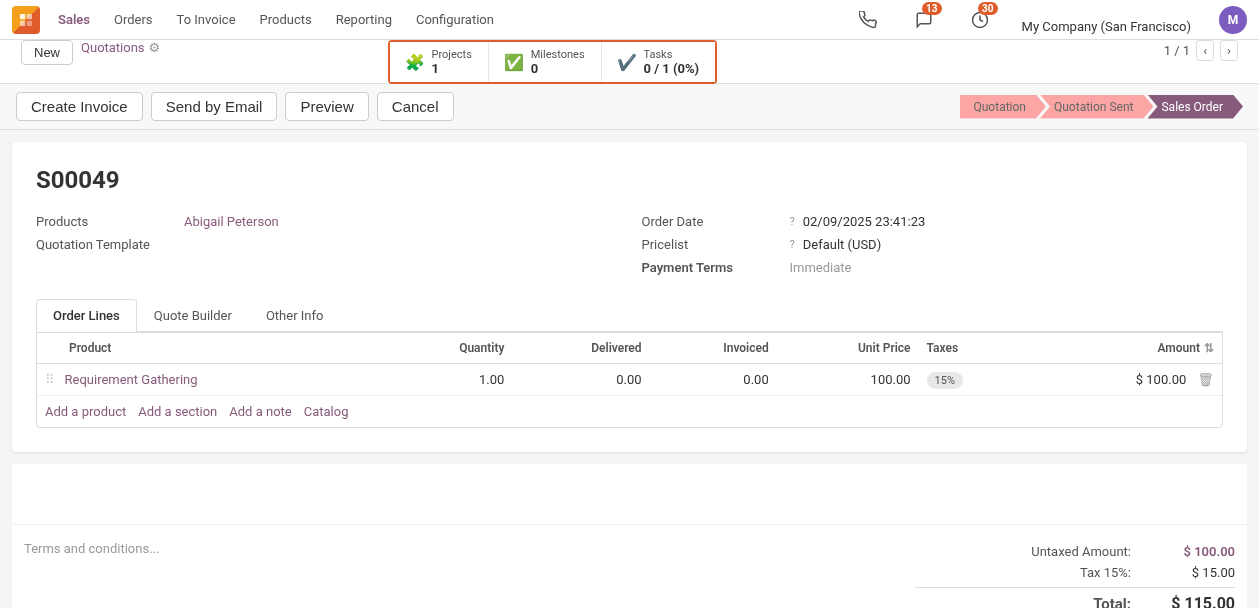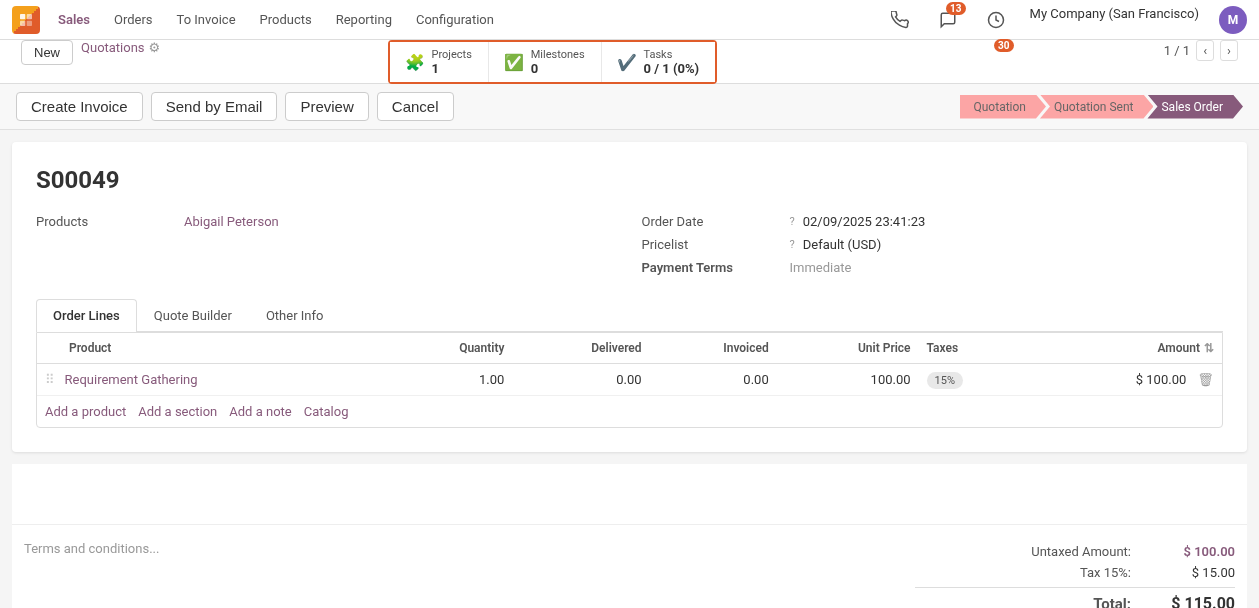--- a/index.html
+++ b/index.html
@@ -4,21 +4,21 @@
   <style>
     * { box-sizing: border-box; margin: 0; padding: 0; }
     body { font-family: -apple-system, BlinkMacSystemFont, 'Segoe UI', Roboto, sans-serif; font-size: 13px; color: #333; background: #f5f5f5; }
 
     
     .top-nav { display: flex; align-items: center; background: #fff; border-bottom: 1px solid #ddd; padding: 0 12px; height: 40px; }
     .nav-logo { width: 28px; height: 28px; margin-right: 8px; }
     .nav-logo-inner { width: 28px; height: 28px; background: linear-gradient(135deg, #f4a01c 50%, #e05c2a 50%); border-radius: 4px; display: flex; align-items: center; justify-content: center; }
     .nav-items { display: flex; align-items: center; gap: 4px; flex: 1; }
     .nav-item { padding: 4px 10px; font-size: 13px; color: #555; cursor: pointer; border-radius: 4px; }
-    .nav-right { display: flex; align-items: flex-start; gap: 20px; margin-left: auto; }
+    .nav-right { display: flex; align-items: flex-end; gap: 28px; margin-left: auto; }
     .nav-icon-btn { position: relative; display: flex; align-items: center; justify-content: center; width: 28px; height: 28px; cursor: pointer; color: #555; }
     .badge { position: absolute; top: -4px; right: -4px; background: #e05c2a; color: #fff; border-radius: 10px; font-size: 10px; padding: 1px 4px; font-weight: bold; }
     .badge-red { background: #e05c2a; }
     .company-name { font-size: 13px; color: #333; }
     .avatar { width: 28px; height: 28px; background: #7c5cbf; border-radius: 50%; display: flex; align-items: center; justify-content: center; color: #fff; font-size: 12px; font-weight: bold; }
 
     
     .secondary-nav { display: flex; align-items: flex-start; background: #fff; border-bottom: 1px solid #ddd; padding: 0 21px; height: 44px; gap: 8px; }
     .btn-new { background: #fff; border: 1px solid #ccc; border-radius: 4px; padding: 4px 12px; font-size: 13px; cursor: pointer; color: #333; }
     .breadcrumb-area { display: flex; align-items: center; gap: 4px; color: #875a7b; font-size: 13px; cursor: pointer; }
@@ -120,21 +120,21 @@
       <svg width="18" height="18" fill="none" stroke="#555" stroke-width="2" viewBox="0 0 24 24">
           <path d="M21 15a2 2 0 01-2 2H7l-4 4V5a2 2 0 012-2h14a2 2 0 012 2z"></path>
         </svg>
       <span class="badge badge-red">13</span>
     </div>
     <div class="nav-icon-btn">
       <svg width="18" height="18" fill="none" stroke="#555" stroke-width="2" viewBox="0 0 24 24">
           <circle cx="12" cy="12" r="10"></circle>
           <polyline points="12 6 12 12 16 14"></polyline>
         </svg>
-      <span class="badge" style="background:#e05c2a;margin-top:37px;">30</span>
+      <span class="badge" style="background:#e05c2a;">30</span>
     </div>
     <span class="company-name">My Company (San Francisco)</span>
     <div class="avatar">M</div>
   </div>
 </div>
 
 <div class="secondary-nav">
   <button class="btn-new">New</button>
   <div class="breadcrumb-area">
     <span>Quotations</span>
@@ -187,20 +187,24 @@
 
 <div class="main-content">
   <div class="doc-title">S00049</div>
 
   <div class="form-grid">
 
     <div>
       <div class="form-row">
         <span class="form-label">Products</span>
         <span class="form-value link">Abigail Peterson</span>
+      </div>
+      <div class="form-row">
+        <span class="form-label">Quotation Template</span>
+        <span class="form-value"></span>
       </div>
     </div>
 
     <div>
       <div class="form-row">
         <span class="form-label">Order Date</span>
         <span style="font-size:11px;color:#999;cursor:pointer">?</span>
         <span class="form-value">02/09/2025 23:41:23</span>
       </div>
       <div class="form-row">

